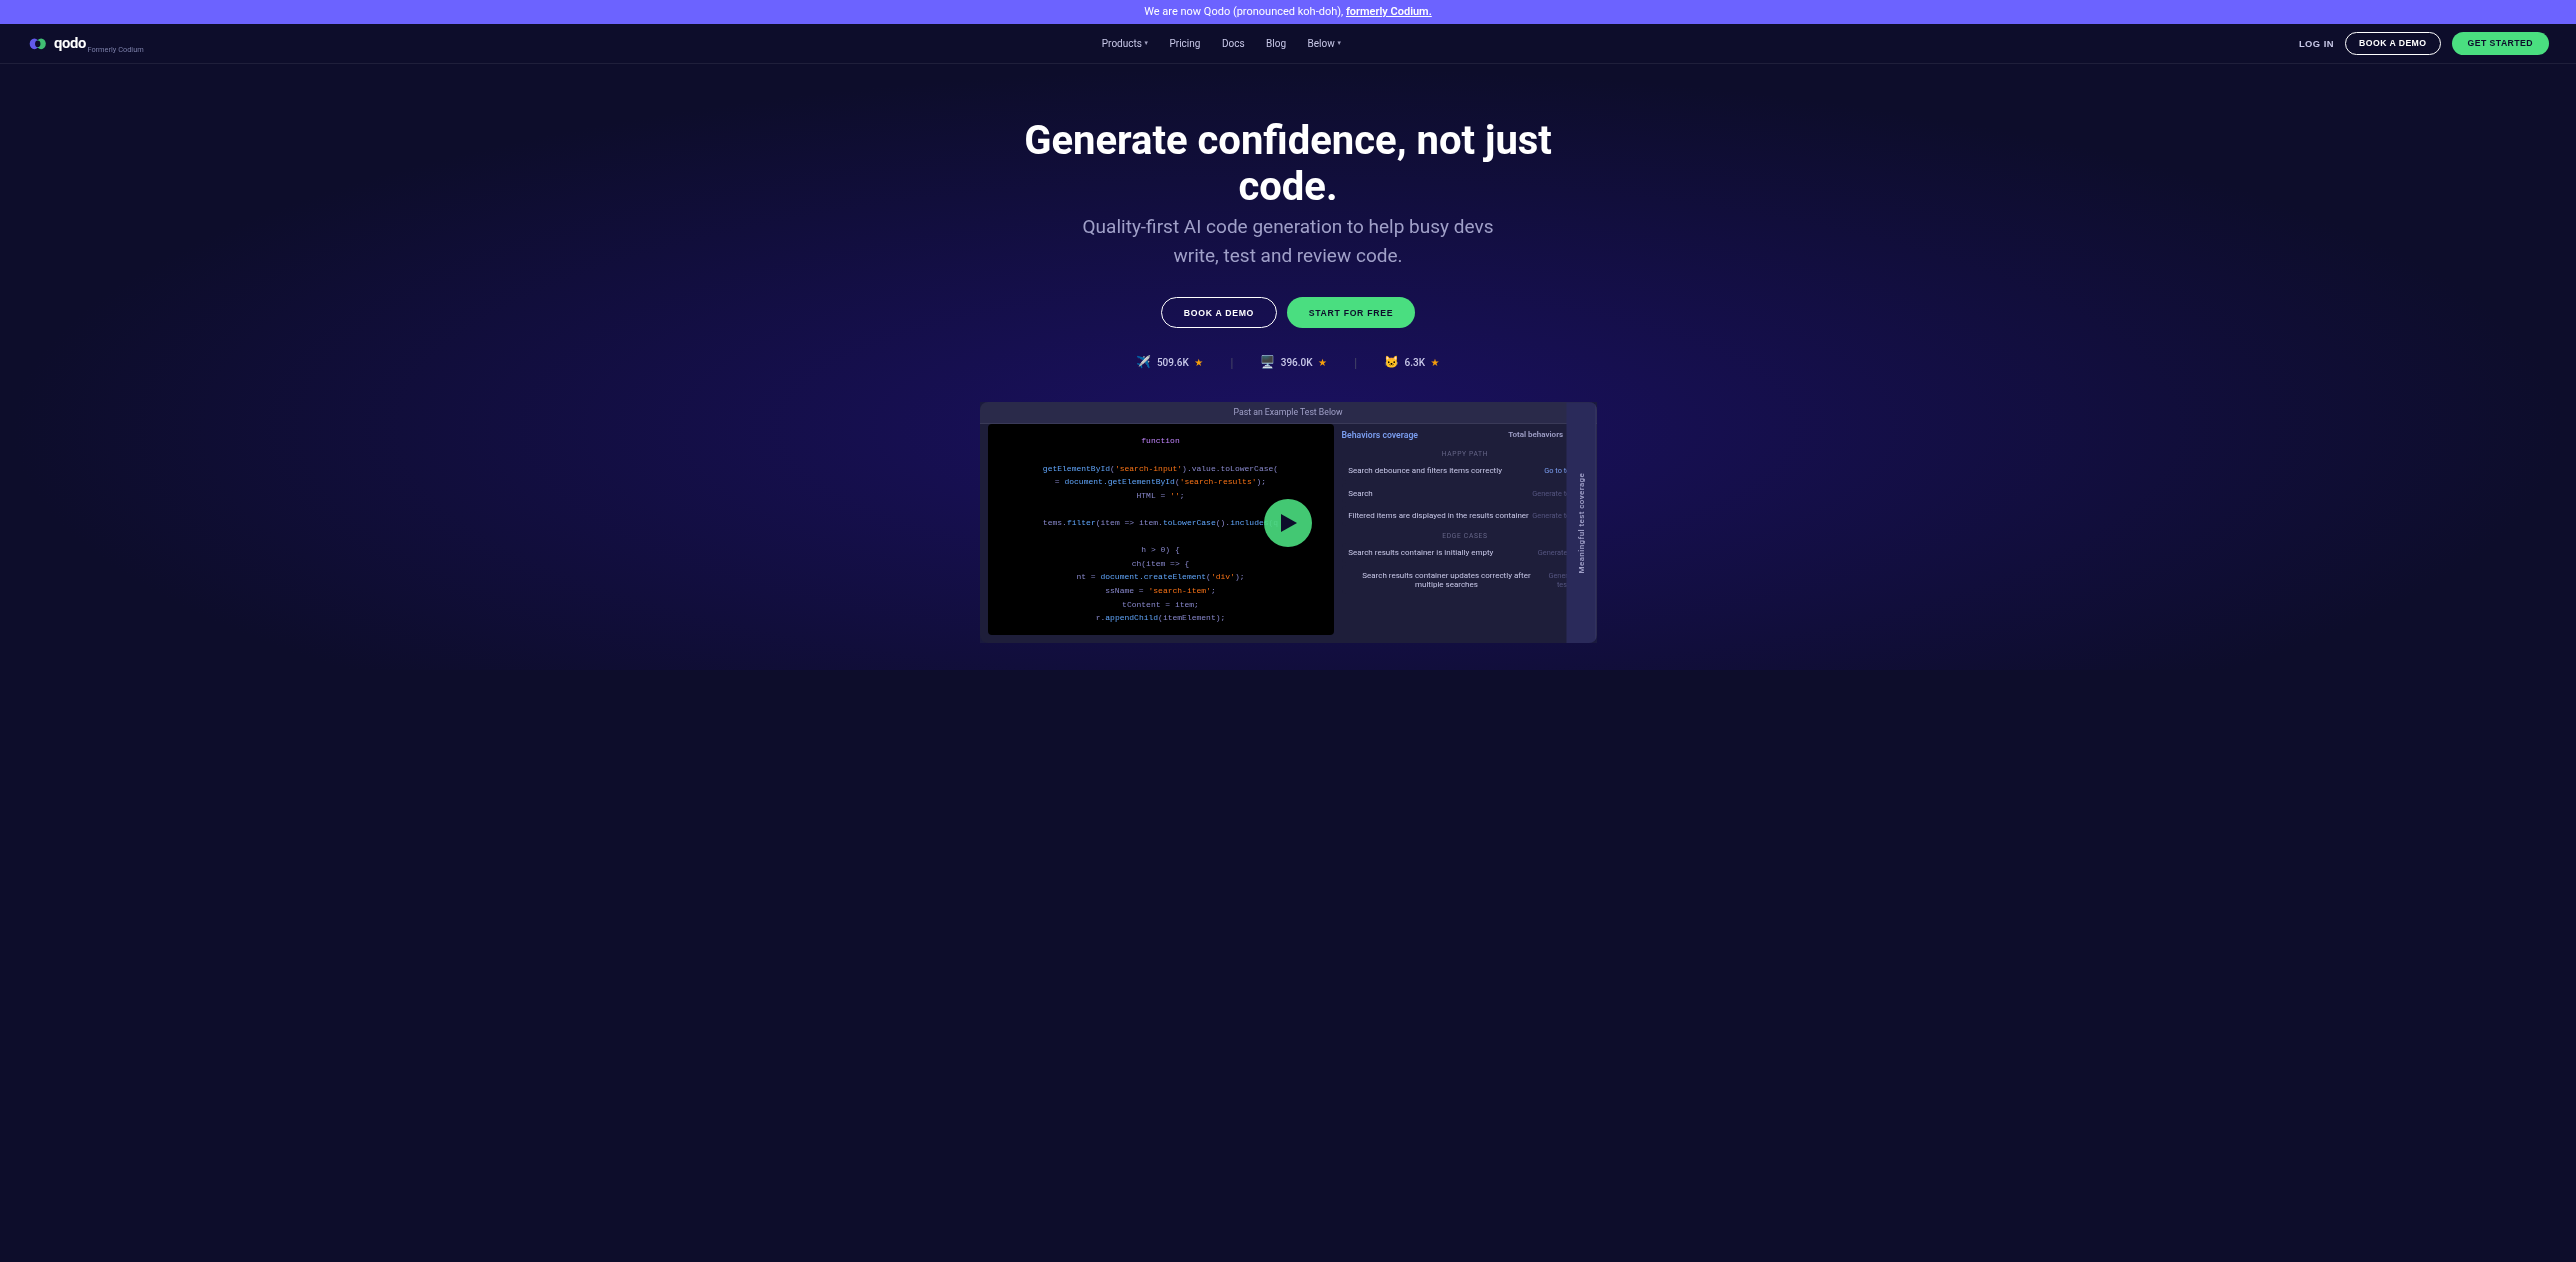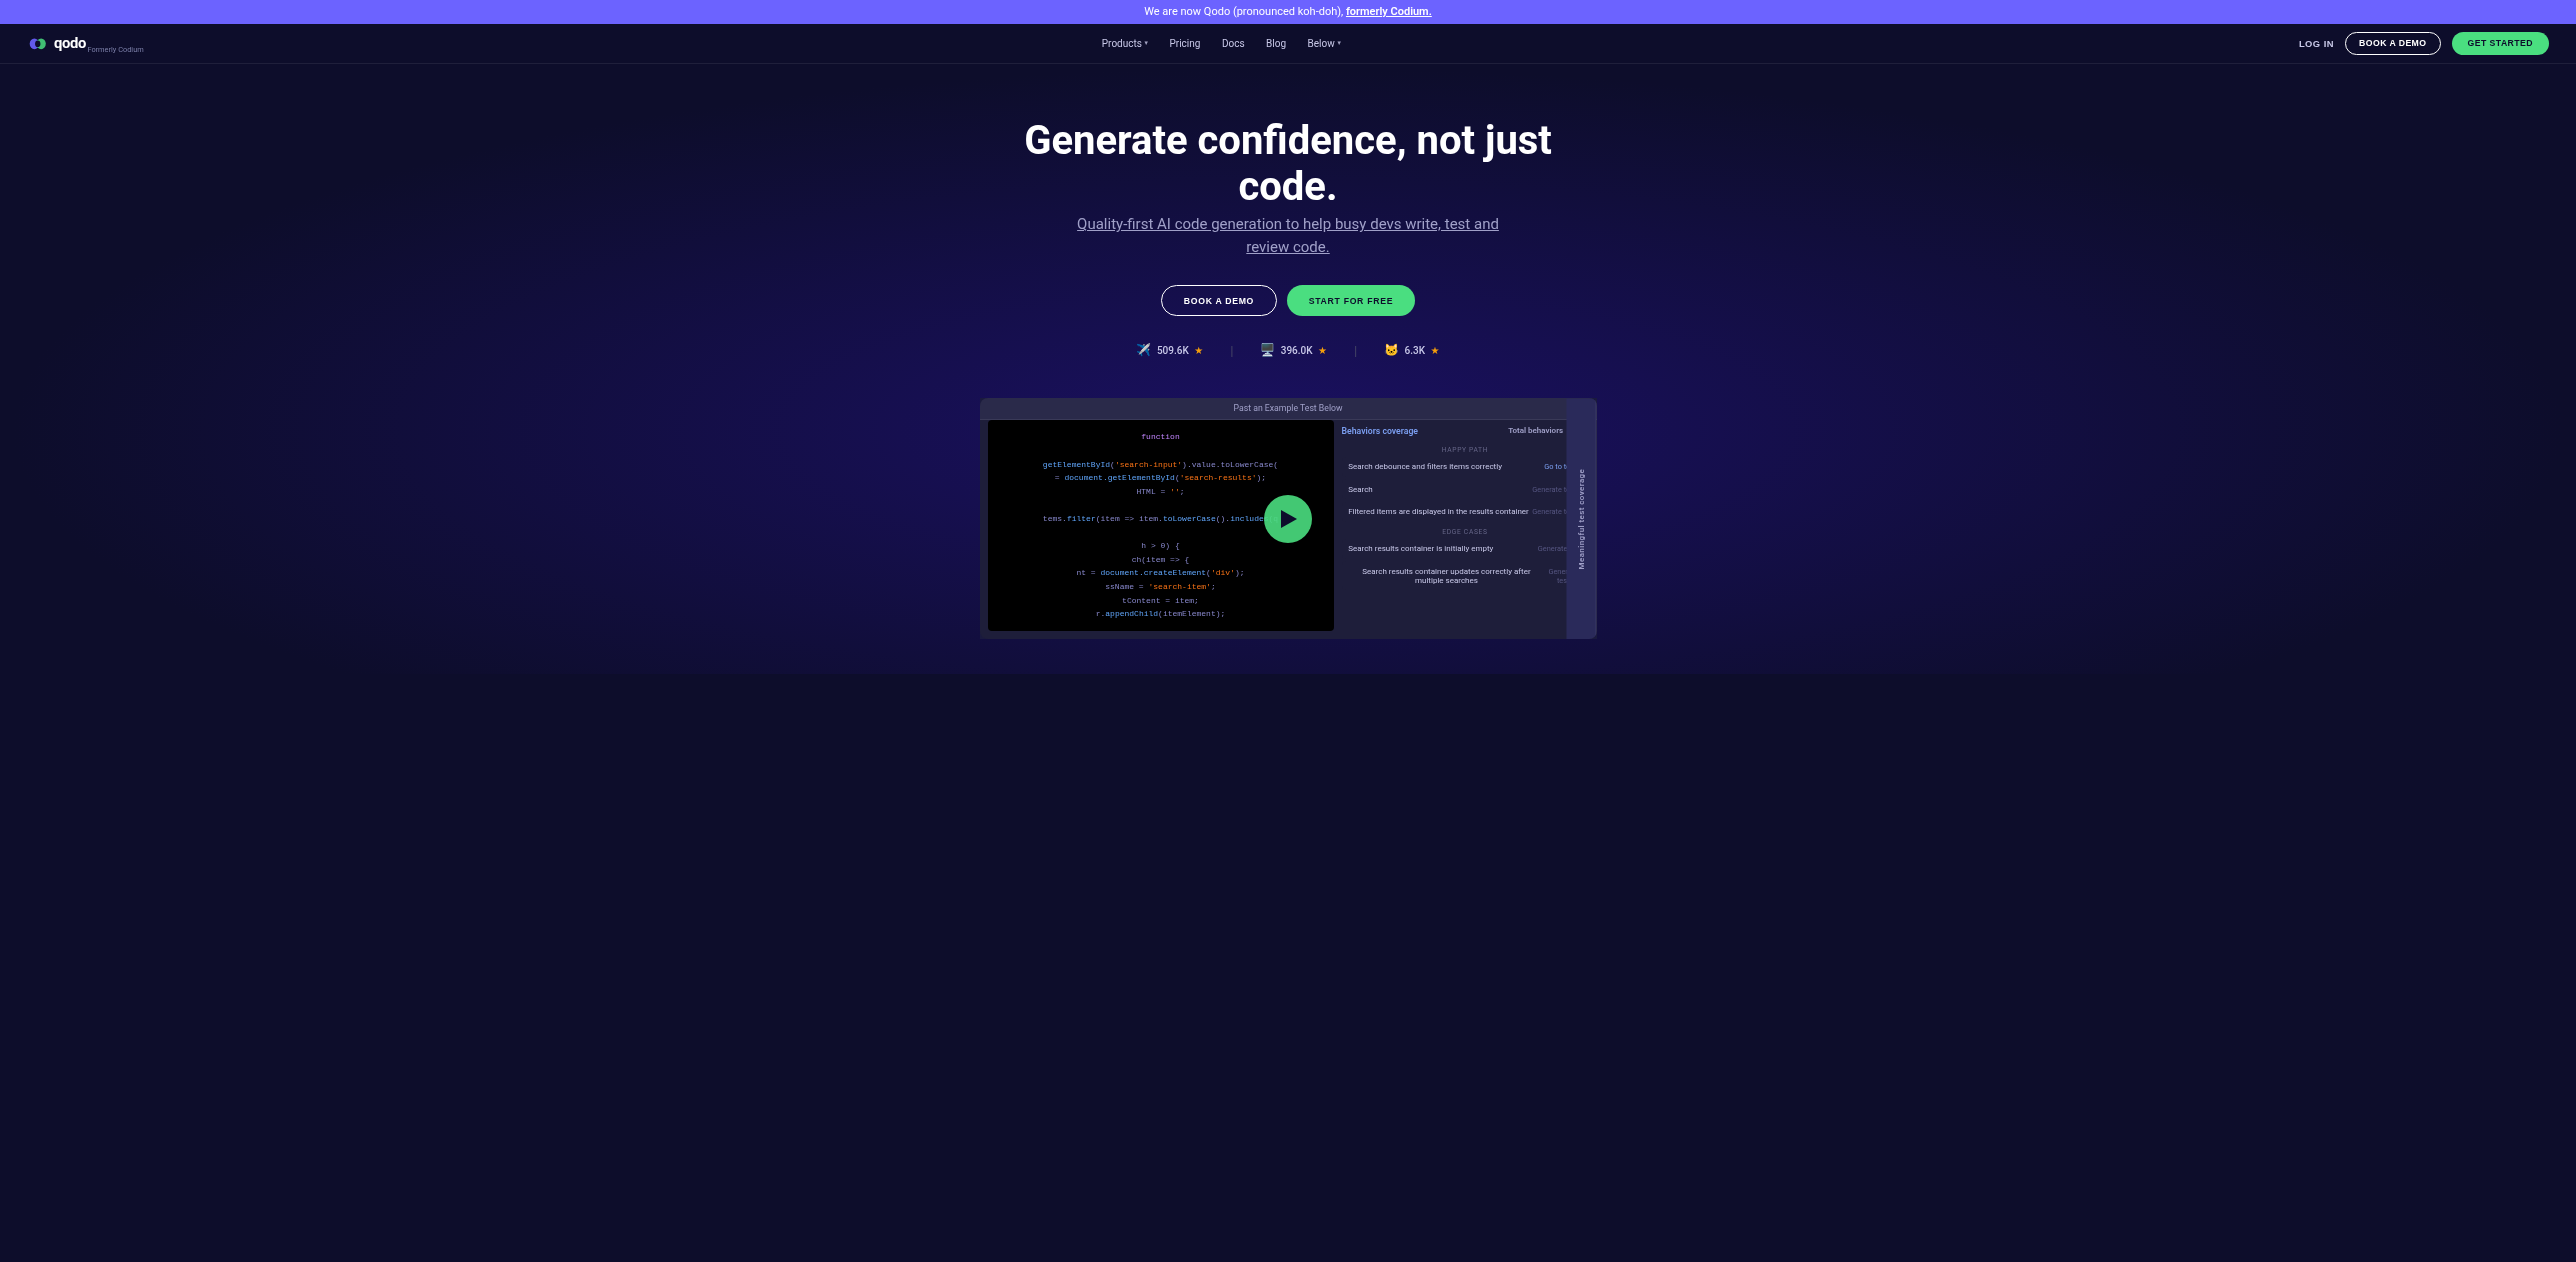--- a/index.html
+++ b/index.html
@@ -138,26 +138,25 @@
 
     .hero-title {
       font-size: 40px;
       font-weight: 700;
       color: #fff;
       max-width: 604px;
       line-height: 1.15;
       margin-bottom: 3px;
     }
     .hero-subtitle {
-      font-size: 15px;
+      font-size: 19px;
       color: #a0a0c8;
       max-width: 429px;
       margin-bottom: 27px;
       line-height: 1.5;
-      text-decoration: underline;
     }
 
     .hero-buttons {
       display: flex;
       gap: 10.7px;
       margin-bottom: 27px;
     }
     .hero-btn-demo {
       font-size: 8.7px;
       color: #fff;
@@ -206,21 +205,21 @@
     }
     .stat-sep {
       color: #444466;
       font-size: 13.4px;
     }
 
     
     .demo-area {
       width: 100%;
       max-width: 617px;
-      margin: 8px auto;
+      margin: 0 auto;
       position: relative;
       border-radius: 0;
       overflow: hidden;
       background: #1a1a3e;
     }
 
     .demo-mockup {
       width: 100%;
       background: #1e1e3a;
       border-radius: 8px;

